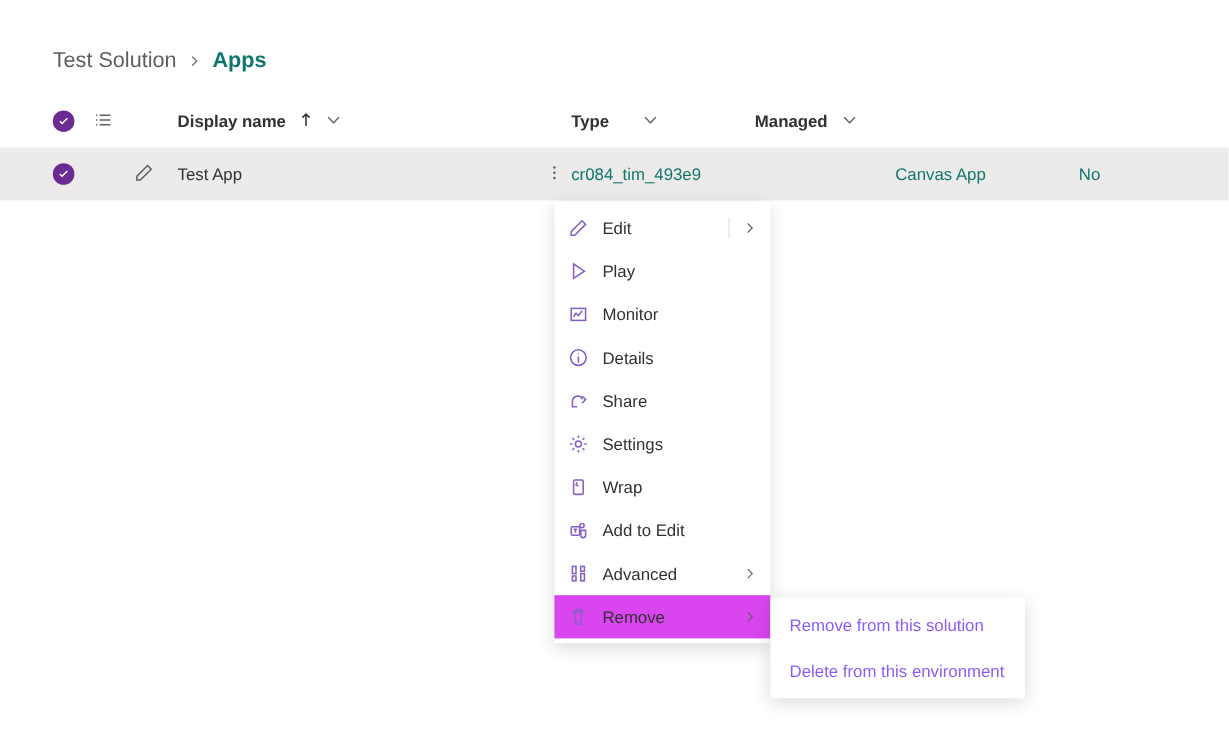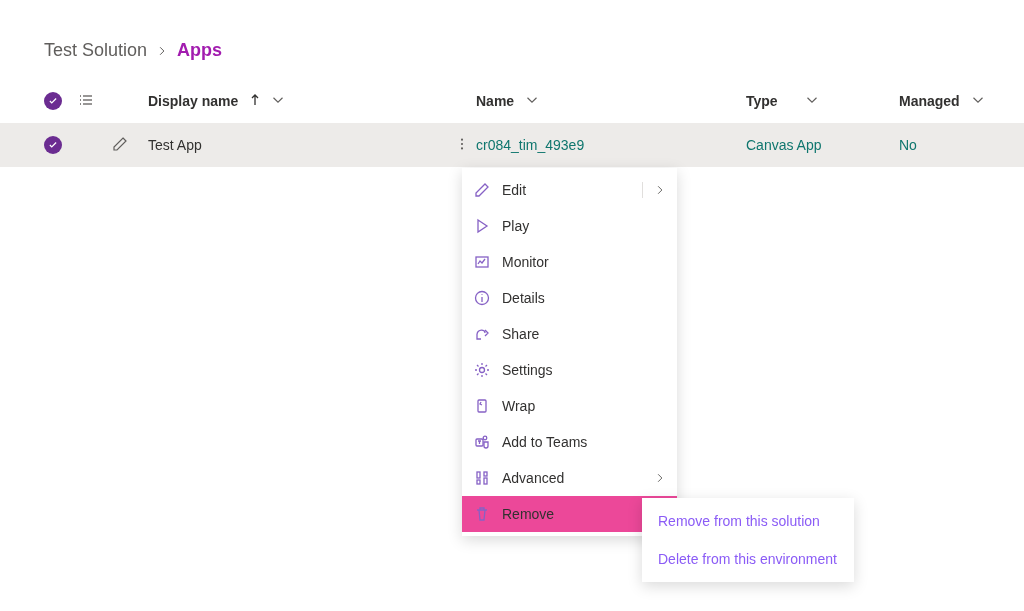--- a/index.html
+++ b/index.html
@@ -17,21 +17,21 @@
   .page { padding: 40px 0 0 0; }
   .breadcrumb {
     padding: 0 0 18px 44px;
     font-size: 18px;
     display: flex;
     align-items: center;
     gap: 10px;
   }
   .breadcrumb-parent { color: #605e5c; font-weight: 400; }
   .breadcrumb-sep { color: #605e5c; }
-  .breadcrumb-current { color: #a21caf; font-weight: 600; }
+  .breadcrumb-current { color: #0f766e; font-weight: 600; }
 
   .table { width: 100%; }
   .row {
     display: flex;
     align-items: center;
     height: 44px;
     padding-left: 44px;
     padding-right: 16px;
   }
   .header-row {
@@ -60,37 +60,37 @@
   }
   .check-badge svg { width:10px; height:10px; }
 
   .sort-arrow { margin-left:4px; }
   .chevron { margin-left:4px; }
 
   .context-menu {
     position: absolute;
     left: 462px;
     top: 168px;
-    width: 215px;
+    width: 180px;
     background:#fff;
     box-shadow: 0 4px 14px rgba(0,0,0,.15);
     padding: 4px 0;
   }
   .menu-item {
     display:flex;
     align-items:center;
     height: 36px;
     padding: 0 12px;
     gap: 12px;
     font-size:14px;
     color:#323130;
     cursor:pointer;
     position:relative;
   }
-  .menu-item.hovered { background:#ec4899; }
+  .menu-item.hovered { background:#d946ef; }
   .menu-icon { width:16px; height:16px; display:inline-flex; align-items:center; justify-content:center; color:#8661c5; }
   .menu-icon svg { width:16px; height:16px; stroke:#8661c5; fill:none; stroke-width:1.3; }
   .menu-label { flex:1; }
   .menu-chevron { color:#605e5c; }
   .menu-divider {
     position:absolute;
     right:34px;
     top:10px;
     bottom:10px;
     width:1px;
@@ -163,28 +163,20 @@
               <path d="M5 1v10M2 4l3-3 3 3" fill="none" stroke="#323130" stroke-width="1.3"></path>
             </svg>
         </span>
         <span class="chevron icon-gray">
           <svg width="12" height="12" viewBox="0 0 16 16">
               <path d="M2 5l6 6 6-6" fill="none" stroke="#605e5c" stroke-width="1.5"></path>
             </svg>
         </span>
       </div>
       <div class="col-more"></div>
-      <div class="col-name">
-        <span>Name</span>
-        <span class="chevron icon-gray">
-          <svg width="12" height="12" viewBox="0 0 16 16">
-              <path d="M2 5l6 6 6-6" fill="none" stroke="#605e5c" stroke-width="1.5"></path>
-            </svg>
-        </span>
-      </div>
       <div class="col-type">
         <span>Type</span>
         <span class="chevron icon-gray">
           <svg width="12" height="12" viewBox="0 0 16 16">
               <path d="M2 5l6 6 6-6" fill="none" stroke="#605e5c" stroke-width="1.5"></path>
             </svg>
         </span>
       </div>
       <div class="col-managed">
         <span>Managed</span>
@@ -307,21 +299,21 @@
   </div>
   <div class="menu-item">
     <span class="menu-icon">
       <svg viewBox="0 0 16 16">
           <rect x="2" y="5" width="7" height="7" rx="1"></rect>
           <path d="M5.5 7v3M4 7h3"></path>
           <circle cx="11" cy="4" r="1.8"></circle>
           <path d="M10 8h4v4a2 2 0 0 1-4 0z"></path>
         </svg>
     </span>
-    <span class="menu-label">Add to Teams</span>
+    <span class="menu-label">Add to Edit</span>
   </div>
   <div class="menu-item">
     <span class="menu-icon">
       <svg viewBox="0 0 16 16">
           <rect x="3" y="2" width="3" height="6"></rect>
           <rect x="3" y="10" width="3" height="4"></rect>
           <rect x="10" y="2" width="3" height="4"></rect>
           <rect x="10" y="8" width="3" height="6"></rect>
         </svg>
     </span>

